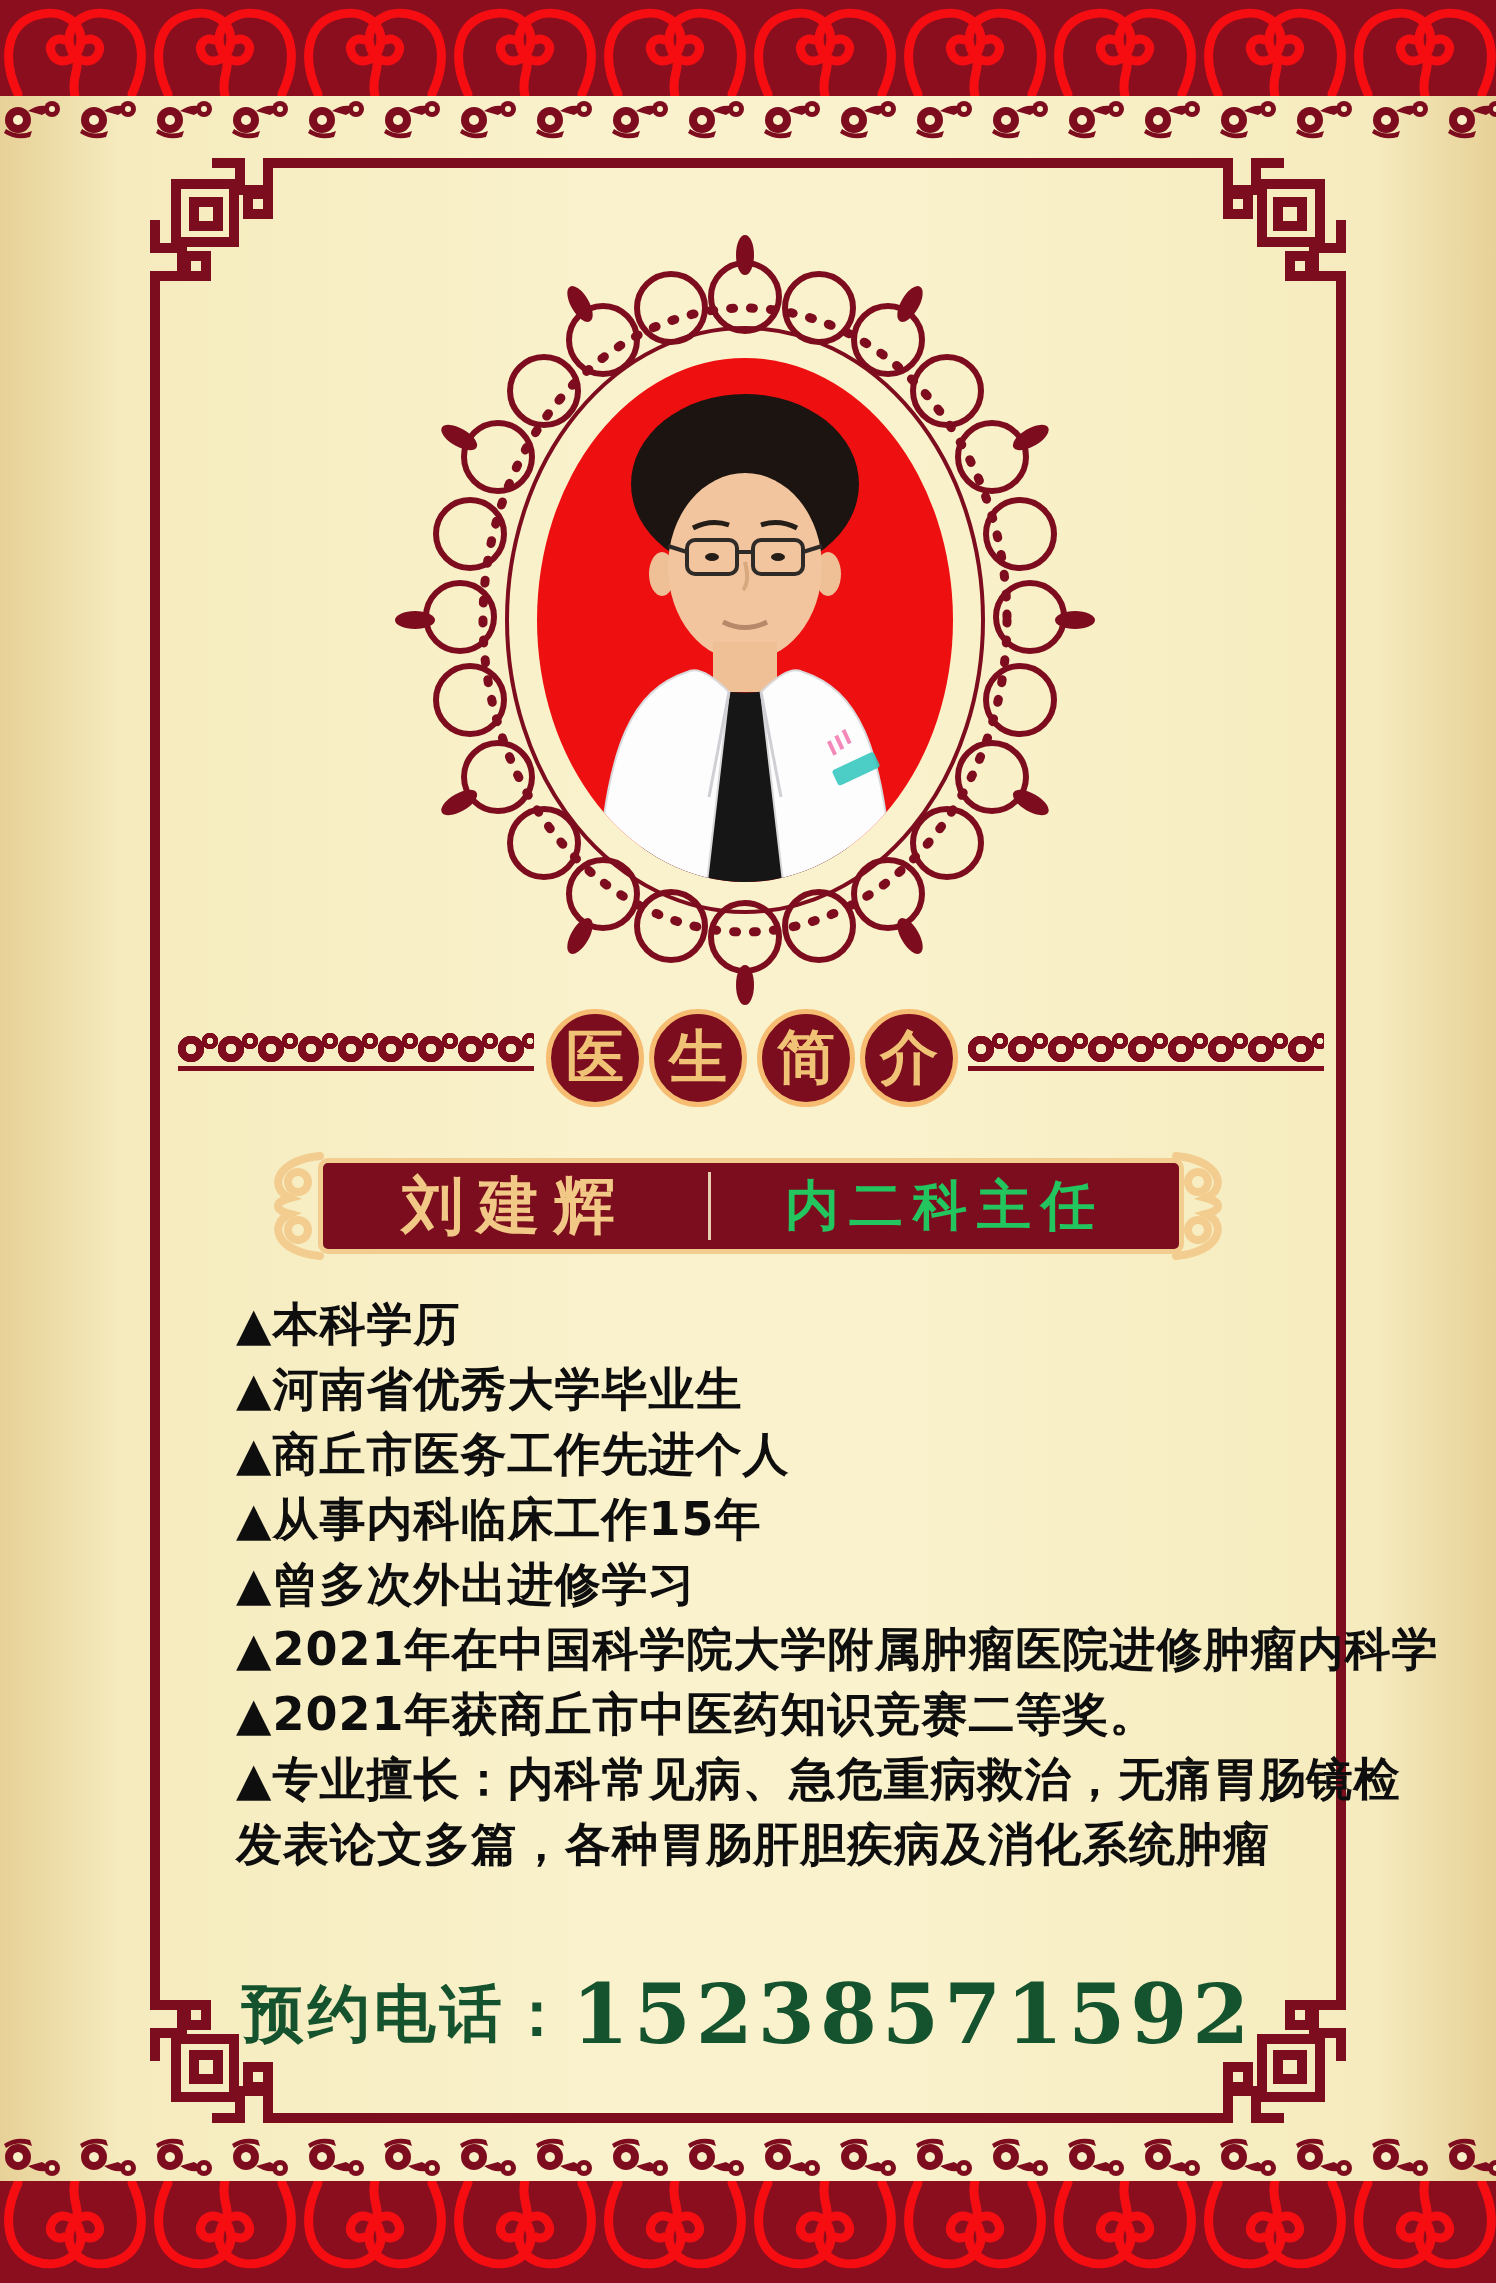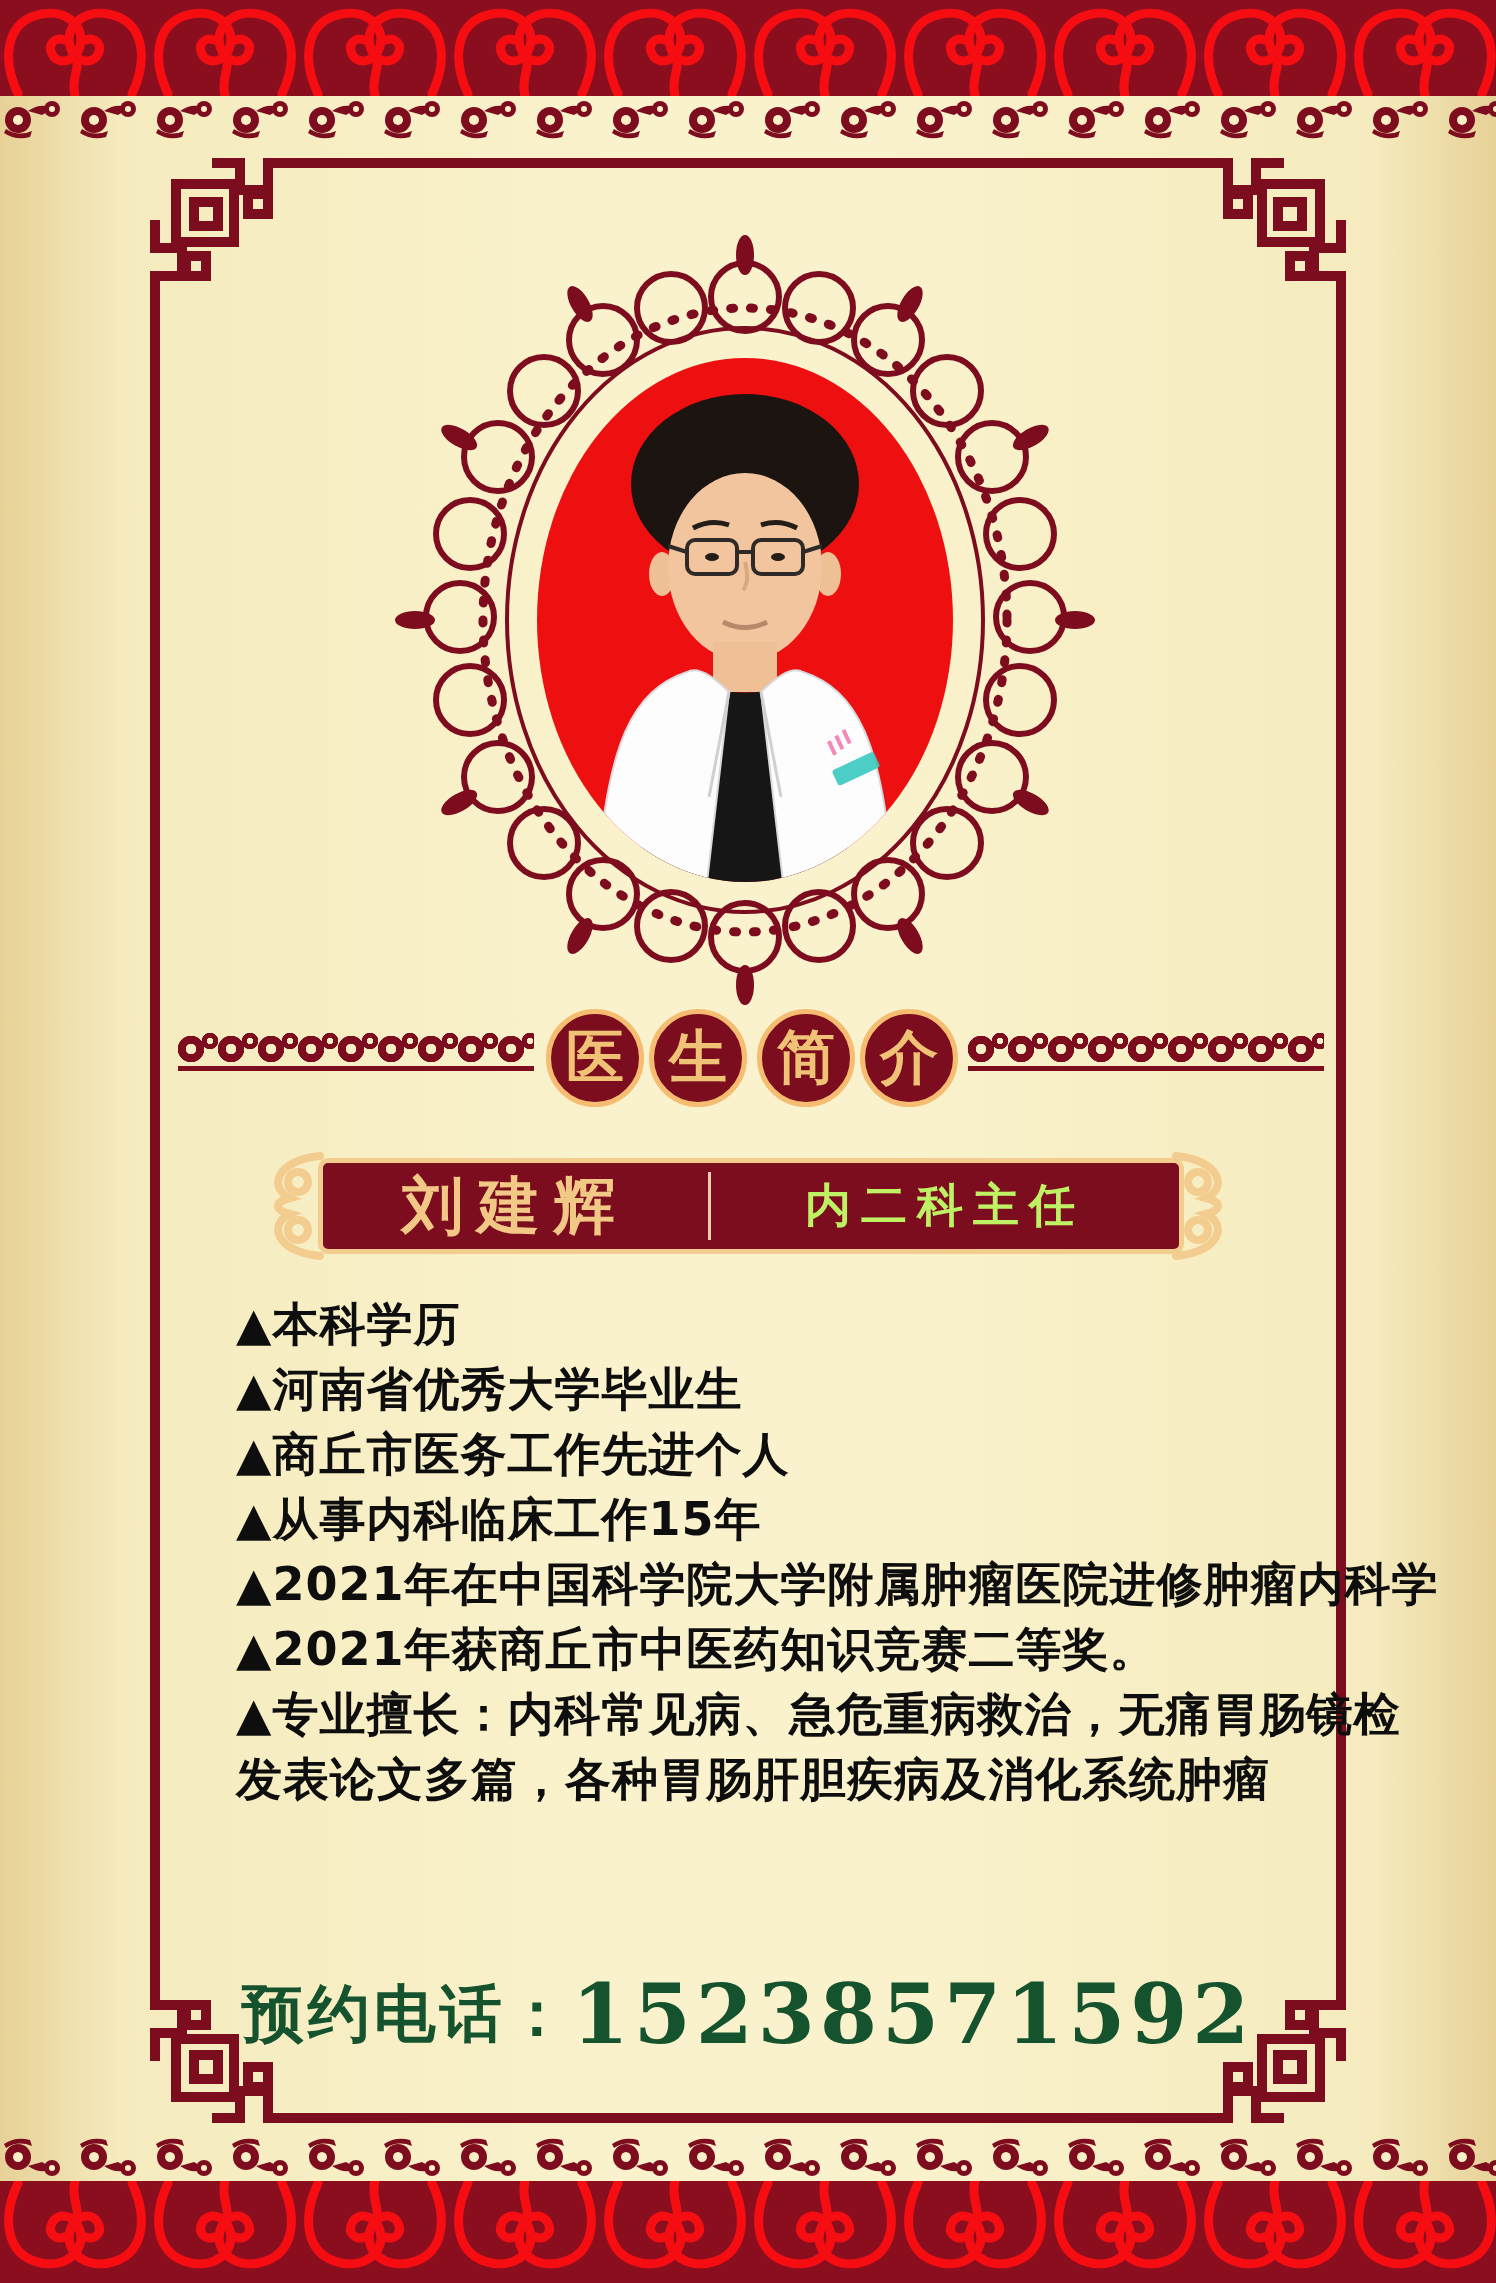--- a/index.html
+++ b/index.html
@@ -46,22 +46,22 @@
   
   .name-banner{
     left:318px;top:1158px;width:866px;height:96px;box-sizing:border-box;
     background:#7C0D1E;border:5px solid #F3CD8F;border-radius:10px;
     display:flex;align-items:center;
   }
   .banner-cell{display:flex;align-items:center;justify-content:center;height:100%;}
   .banner-name{width:45%;color:#F2C886;font-family:"DejaVu Serif",serif;
     font-size:62px;font-weight:700;letter-spacing:14px;text-align:center;}
   .banner-divider{width:3px;height:78%;background:#F3E4C2;opacity:.9;}
-  .banner-role{flex:1;color:#bef264;font-family:"DejaVu Serif",serif;
-    font-size:46px;font-weight:700;letter-spacing:10px;}
+  .banner-role{flex:1;color:#22c55e;font-family:"DejaVu Serif",serif;
+    font-size:54px;font-weight:700;letter-spacing:10px;}
   
   .profile{left:236px;top:1292px;width:1150px;}
   .profile .line{
     height:65px;line-height:65px;white-space:nowrap;
     font-size:46px;font-weight:700;color:#0E0E0E;letter-spacing:1px;
   }
   
   .phone-row{left:150px;top:1966px;width:1196px;text-align:center;color:#14532d;}
   .phone-label{font-family:"DejaVu Serif",serif;font-size:62px;font-weight:700;letter-spacing:4px;vertical-align:middle;}
   .phone-number{font-family:"DejaVu Serif",serif;font-size:82px;font-weight:700;letter-spacing:5px;vertical-align:middle;}
@@ -305,20 +305,21 @@
   <div class="banner-cell banner-name">刘建辉</div>
   <div class="banner-divider"></div>
   <div class="banner-cell banner-role">内二科主任</div>
 </div>
 
 <div class="abs profile">
   <div class="line">▲本科学历</div>
   <div class="line">▲河南省优秀大学毕业生</div>
   <div class="line">▲商丘市医务工作先进个人</div>
   <div class="line">▲从事内科临床工作15年</div>
+  <div class="line">▲曾多次外出进修学习</div>
   <div class="line">▲2021年在中国科学院大学附属肿瘤医院进修肿瘤内科学</div>
   <div class="line">▲2021年获商丘市中医药知识竞赛二等奖。</div>
   <div class="line">▲专业擅长：内科常见病、急危重病救治，无痛胃肠镜检</div>
   <div class="line">发表论文多篇，各种胃肠肝胆疾病及消化系统肿瘤</div>
 </div>
 
 <div class="abs phone-row">
   <span class="phone-label">预约电话：</span><span class="phone-number">15238571592</span>
 </div>
 

